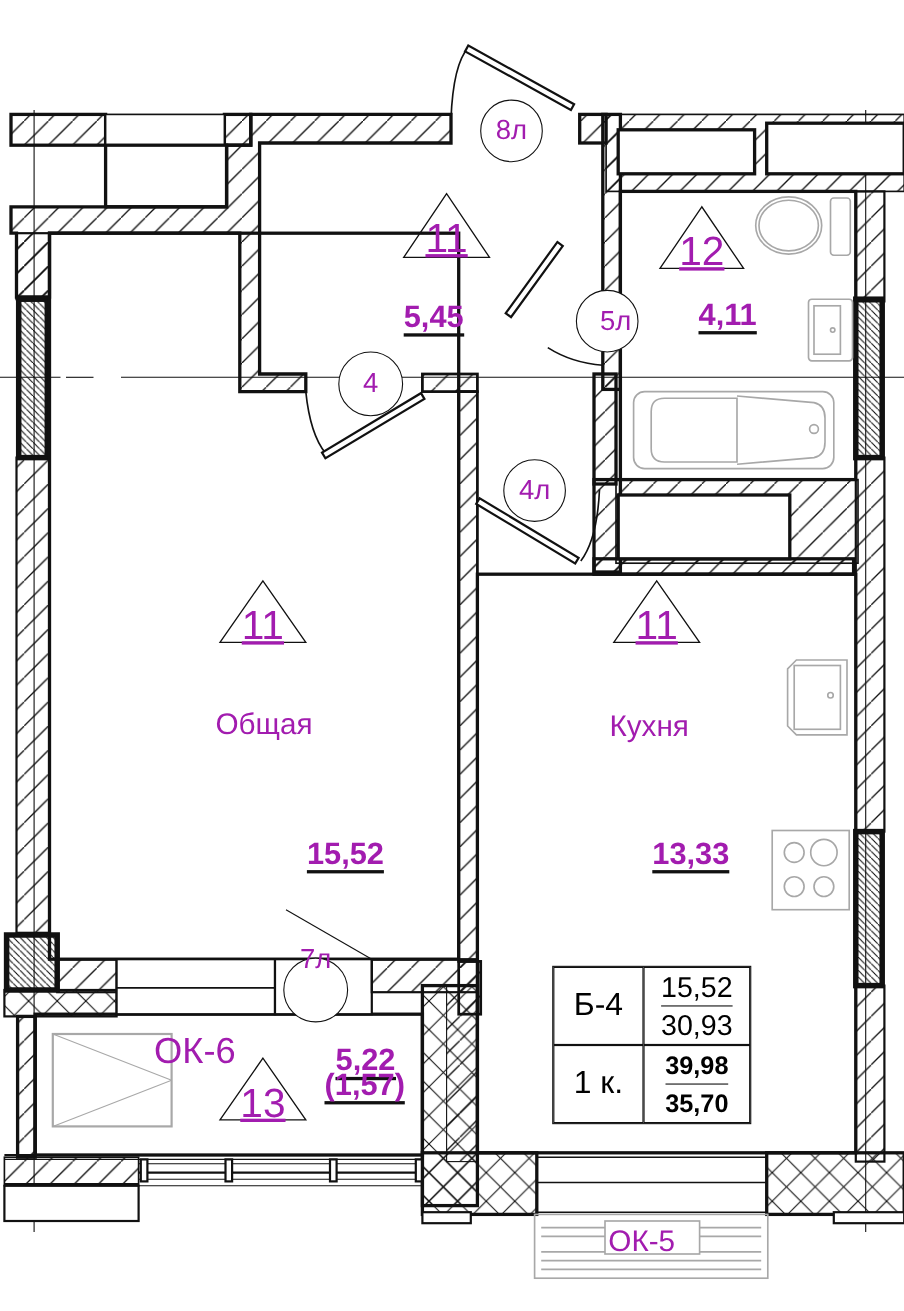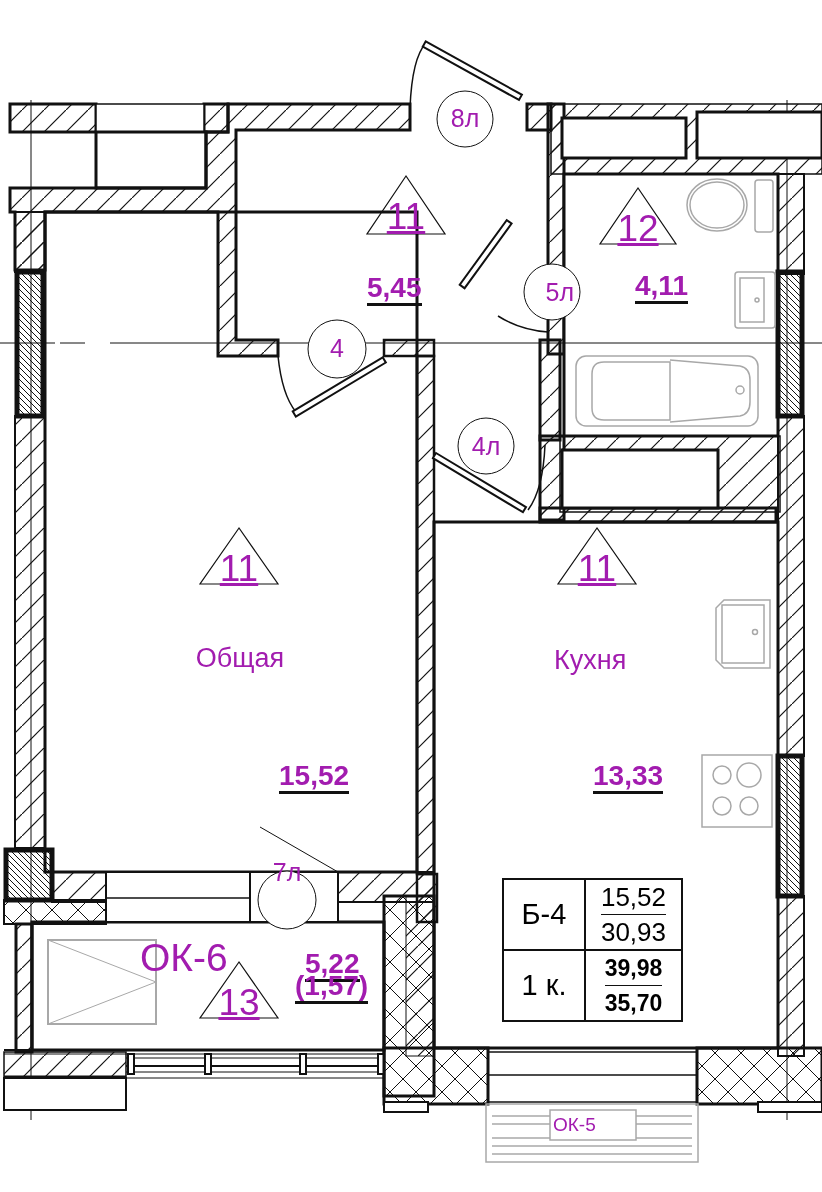--- a/index.html
+++ b/index.html
@@ -3,21 +3,21 @@
 <meta charset="utf-8">
 <style>
   html, body { margin:0; padding:0; background:#ffffff; }
   body { width:822px; height:1192px; overflow:hidden; position:relative; font-family:"Liberation Sans", sans-serif; }
   svg { position:absolute; left:0; top:0; }
   .lbl { position:absolute; color:#a21caf; font-family:"Liberation Sans", sans-serif; white-space:nowrap; line-height:1; }
   .room-name { font-size:27px; text-align:center; line-height:36px; }
   .area { font-size:28px; font-weight:bold; border-bottom:3px solid #111; padding-bottom:1px; }
   .tri-num { font-size:37px; text-align:center; width:60px;text-decoration:underline; }
   .door-tag { font-size:25px; text-align:center; width:44px; }
-  .win-tag { font-size:39px; }
+  .win-tag { font-size:33px; }
   .tbl { position:absolute; left:502px; top:842px; width:181px; height:144px; border:1.5px solid #111; box-sizing:border-box; display:grid; grid-template-columns:82px 1fr; grid-template-rows:1fr 1fr;margin-top:36px; }
   .tbl .cell { border:0.75px solid #111; display:flex; align-items:center; justify-content:center; font-size:29px; }
   .tbl .stack { display:flex; flex-direction:column; padding:0; }
   .tbl .stack span { flex:1; display:flex; align-items:center; justify-content:center; font-size:26px; border-bottom:1px solid #111; }
   .tbl .stack span:last-child { border-bottom:none; }
   .tbl .bold span { font-weight:bold; font-size:23px; }
 </style>
 </head>
 <body>
 
@@ -254,21 +254,21 @@
 <div class="lbl area" style="left:305px;top:950px;border-bottom-width:3px;">5,22</div>
 <div class="lbl area" style="left:295px;top:972px;">(1,57)</div>
 
 <div class="lbl door-tag" style="left:443px;top:106px;">8л</div>
 <div class="lbl door-tag" style="left:530px;top:280px;text-align:right;">5л</div>
 <div class="lbl door-tag" style="left:315px;top:336px;">4</div>
 <div class="lbl door-tag" style="left:464px;top:434px;">4л</div>
 <div class="lbl door-tag" style="left:265px;top:860px;">7л</div>
 
 <div class="lbl win-tag" style="left:140px;top:938px;">ОК-6</div>
-<div class="lbl win-tag" style="left:553px;top:1115px;font-size:19px;">ОК-5</div>
+<div class="lbl win-tag" style="left:553px;top:1115px;font-size:27px;">ОК-5</div>
 
 <div class="tbl">
   <div class="cell">Б-4</div>
   <div class="cell stack">
     <span>15,52</span>
     <span>30,93</span>
   </div>
   <div class="cell">1 к.</div>
   <div class="cell stack bold">
     <span>39,98</span>

